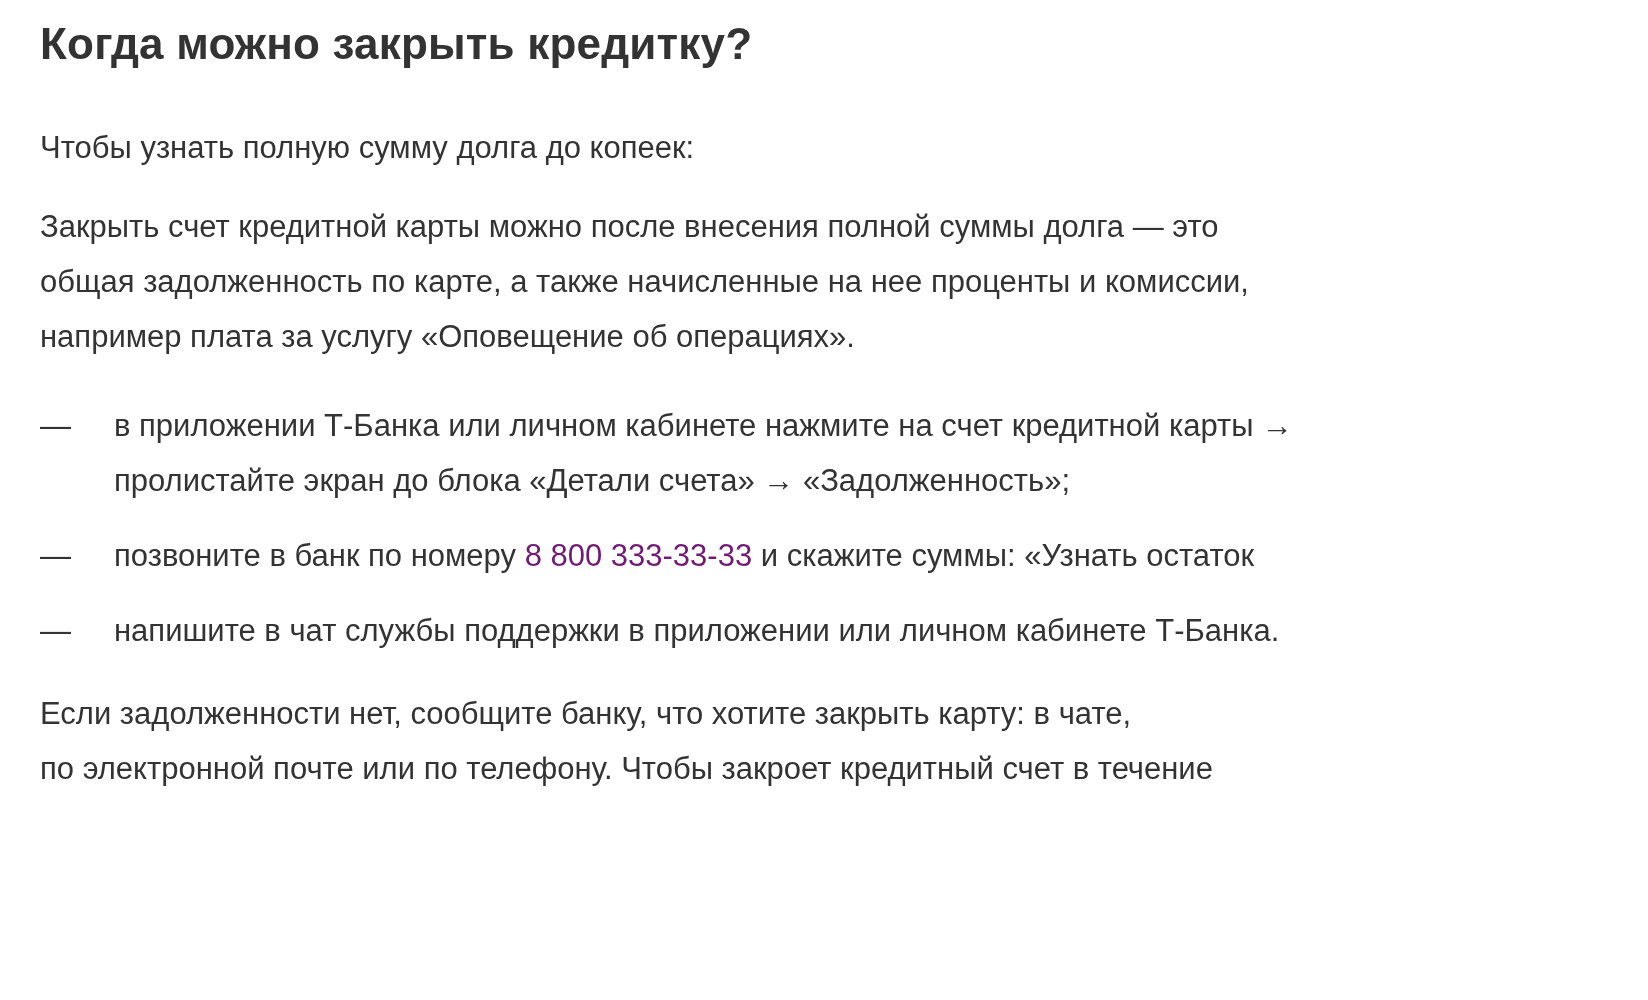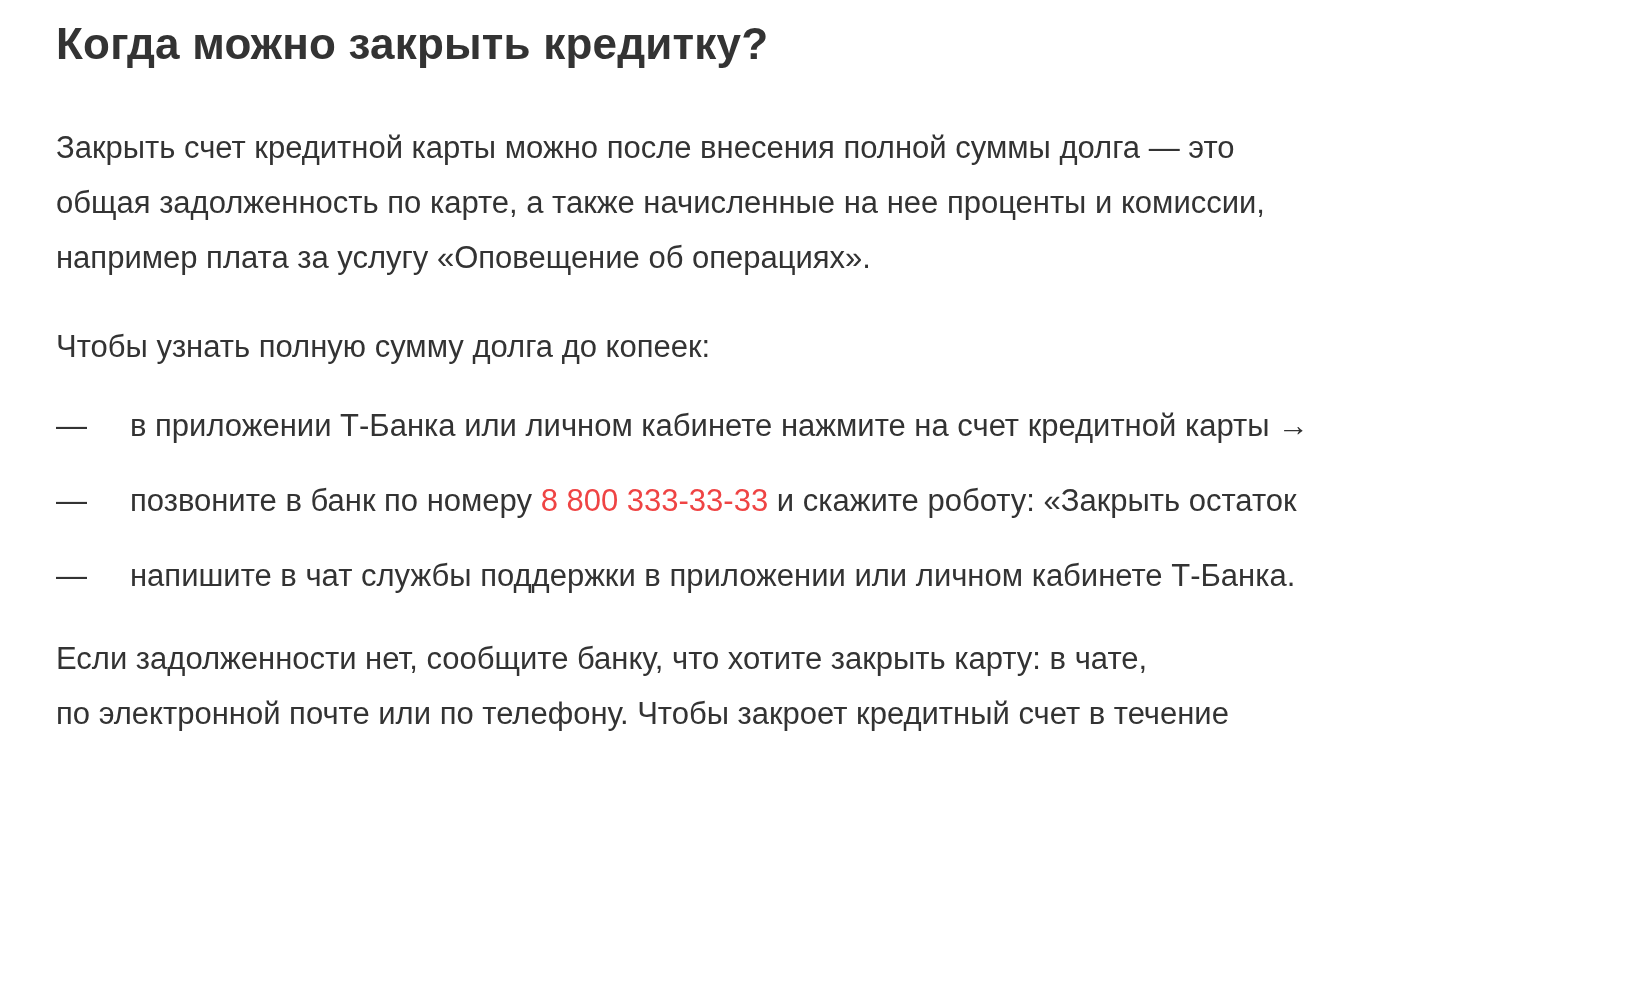--- a/index.html
+++ b/index.html
@@ -4,21 +4,21 @@
 <style>
   html, body {
     margin: 0;
     padding: 0;
     background: #ffffff;
   }
   .page {
     width: 1401px;
     height: 1000px;
     box-sizing: border-box;
-    padding: 14px 40px 0 56px;
+    padding: 14px 40px 0 40px;
     background: #ffffff;
     font-family: "Liberation Sans", sans-serif;
     color: #333333;
     overflow: hidden;
   }
   h1.title {
     margin: 0 0 46px 0;
     font-size: 44px;
     line-height: 60px;
     font-weight: 700;
@@ -50,55 +50,56 @@
     font-size: 31px;
     line-height: 55px;
     color: #333333;
   }
   .bullet-content {
     flex: 1 1 auto;
     min-width: 0;
     margin-left: 17px;
   }
   a.phone-link {
-    color: #ef4444;
+    color: #701a75;
     text-decoration: none;
     cursor: pointer;
   }
 </style>
 </head>
 <body>
 
 <div class="page">
 
   <h1 class="title">Когда можно закрыть кредитку?</h1>
 
+  <div class="para list-intro">
+    <div class="tline">Чтобы узнать полную сумму долга до копеек:</div>
+  </div>
+
   <div class="para">
     <div class="tline">Закрыть счет кредитной карты можно после внесения полной суммы долга — это</div>
     <div class="tline">общая задолженность по карте, а также начисленные на нее проценты и комиссии,</div>
     <div class="tline">например плата за услугу «Оповещение об операциях».</div>
-  </div>
-
-  <div class="para list-intro">
-    <div class="tline">Чтобы узнать полную сумму долга до копеек:</div>
   </div>
 
   <div class="bullet-list">
 
     <div class="bullet-item">
       <div class="bullet-marker">—</div>
       <div class="bullet-content">
         <div class="tline">в приложении Т-Банка или личном кабинете нажмите на счет кредитной карты →</div>
+        <div class="tline">пролистайте экран до блока «Детали счета» → «Задолженность»;</div>
       </div>
     </div>
 
     <div class="bullet-item">
       <div class="bullet-marker">—</div>
       <div class="bullet-content">
-        <div class="tline"><span>позвоните в банк по номеру </span><a class="phone-link" href="#">8 800 333-33-33</a><span> и скажите роботу: «Закрыть остаток</span></div>
+        <div class="tline"><span>позвоните в банк по номеру </span><a class="phone-link" href="#">8 800 333-33-33</a><span> и скажите суммы: «Узнать остаток</span></div>
       </div>
     </div>
 
     <div class="bullet-item">
       <div class="bullet-marker">—</div>
       <div class="bullet-content">
         <div class="tline">напишите в чат службы поддержки в приложении или личном кабинете Т-Банка.</div>
       </div>
     </div>
 

